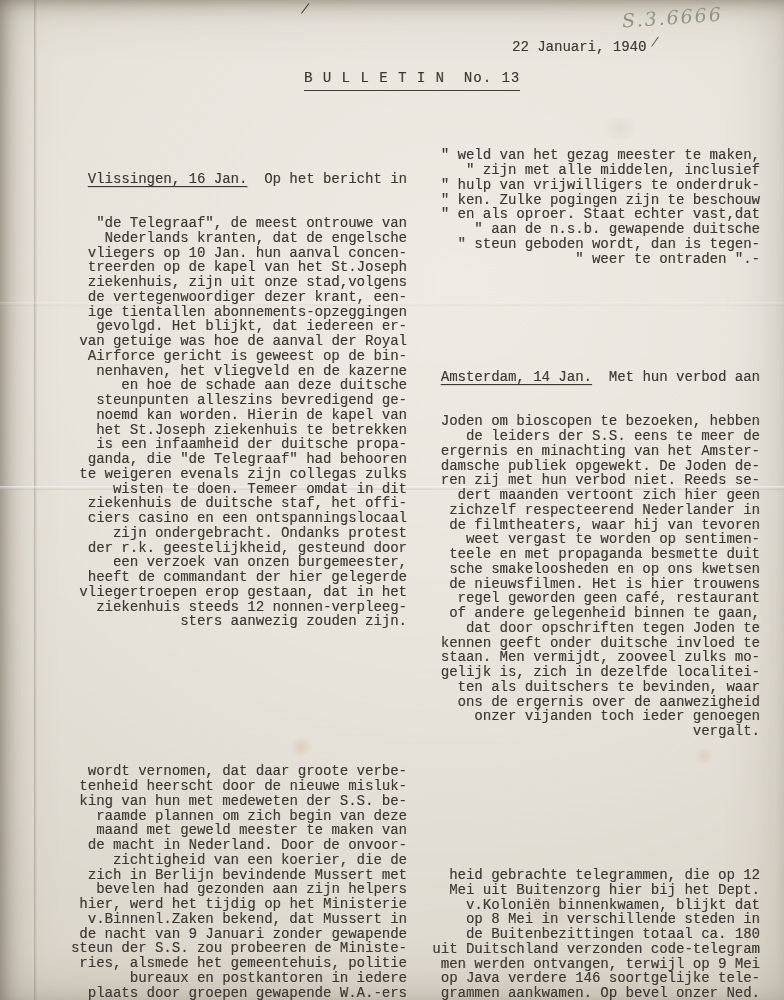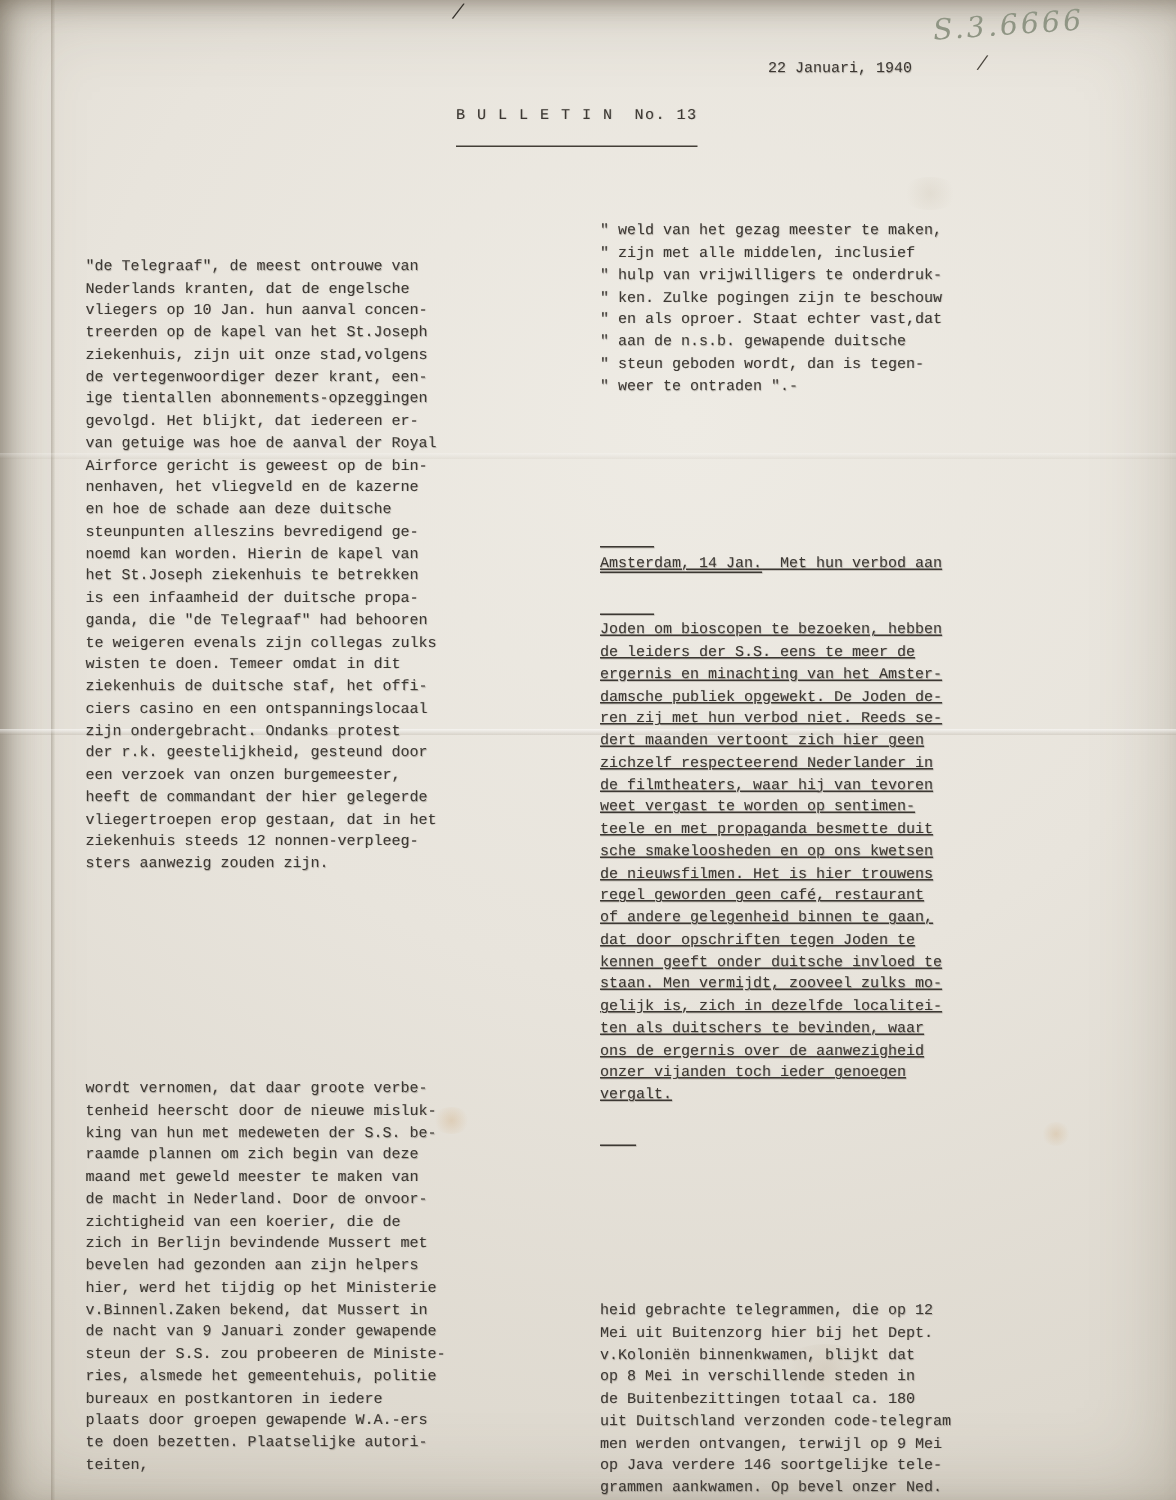--- a/index.html
+++ b/index.html
@@ -20,46 +20,47 @@
     background:linear-gradient(to bottom, rgba(255,255,255,0.55), rgba(118,106,88,0.16));}
   .crease.c1{top:486px;}
   .crease.c2{top:302px;opacity:.45;}
   .stain{position:absolute;border-radius:50%;pointer-events:none;}
   .stain.s1{left:288px;top:738px;width:26px;height:18px;background:radial-gradient(circle, rgba(196,140,70,0.22), rgba(196,140,70,0) 70%);}
   .stain.s2{left:694px;top:748px;width:20px;height:16px;background:radial-gradient(circle, rgba(196,140,70,0.20), rgba(196,140,70,0) 70%);}
   .stain.s3{left:520px;top:896px;width:60px;height:34px;background:radial-gradient(circle, rgba(150,125,90,0.14), rgba(150,125,90,0) 72%);}
   .stain.s4{left:600px;top:118px;width:40px;height:22px;background:radial-gradient(circle, rgba(150,130,95,0.10), rgba(150,130,95,0) 70%);}
 
   .typewriter{
-    font-size:10px;line-height:14.75px;color:#3c3833;
+    font-size:14px;line-height:14.75px;color:#3c3833;
     white-space:pre-wrap;
     text-shadow:0.4px 0.4px 0.6px rgba(66,59,50,0.38);
+    text-align:right;
   }
   .dateline{text-decoration:underline;text-underline-offset:3px;text-decoration-thickness:1px;}
 
   .annotation{
     position:absolute;left:622px;top:6px;
     font-family:"DejaVu Serif",serif;font-style:italic;
     font-size:19px;letter-spacing:2px;color:#8f9584;
     transform:rotate(-4deg);
   }
   .top-mark{position:absolute;left:300px;top:0px;font-size:17px;color:#35312b;transform:rotate(10deg);}
   .dateline-row{position:absolute;left:512px;top:40px;}
   .date-mark{position:absolute;left:650px;top:34px;font-size:16px;color:#4a453d;transform:rotate(8deg);}
   .title-row{position:absolute;left:304px;top:71px;letter-spacing:1px;}
-  .title-row .title-text{border-bottom:1.5px solid #433e37;padding-bottom:14px;}
+  .title-row .title-text{border-bottom:1.5px solid #433e37;padding-bottom:4px;}
 
   .column{position:absolute;top:98px;}
   .col-left{left:57px;width:350px;}
   .col-right{left:400px;width:360px;}
   .story{margin:0;}
   .story.gap-sm{margin-top:6px;}
   .story.gap-md{margin-top:26px;}
   .story.gap-lg{margin-top:32px;}
-  .story.gap-am{margin-top:30px;text-decoration:underline;}
+  .story.gap-am{margin-top:30px;}
 </style>
 </head>
 <body>
 
 <div class="page">
 
   <div class="edge-line"></div>
   <div class="crease c1"></div>
   <div class="crease c2"></div>
   <div class="stain s1"></div>
@@ -71,20 +72,21 @@
   <div class="annotation">S.3.6666</div>
 
   <div class="dateline-row typewriter">22 Januari, 1940</div>
   <div class="date-mark">∕</div>
 
   <div class="title-row typewriter"><span class="title-text">B U L L E T I N  No. 13</span></div>
 
   <div class="column col-left typewriter">
 
     <div class="story">
+      <div class="first-line"><span class="dateline">Vlissingen, 16 Jan.</span><span>  Op het bericht in</span></div>
       <div class="body">"de Telegraaf", de meest ontrouwe van
 Nederlands kranten, dat de engelsche
 vliegers op 10 Jan. hun aanval concen-
 treerden op de kapel van het St.Joseph
 ziekenhuis, zijn uit onze stad,volgens
 de vertegenwoordiger dezer krant, een-
 ige tientallen abonnements-opzeggingen
 gevolgd. Het blijkt, dat iedereen er-
 van getuige was hoe de aanval der Royal
 Airforce gericht is geweest op de bin-

